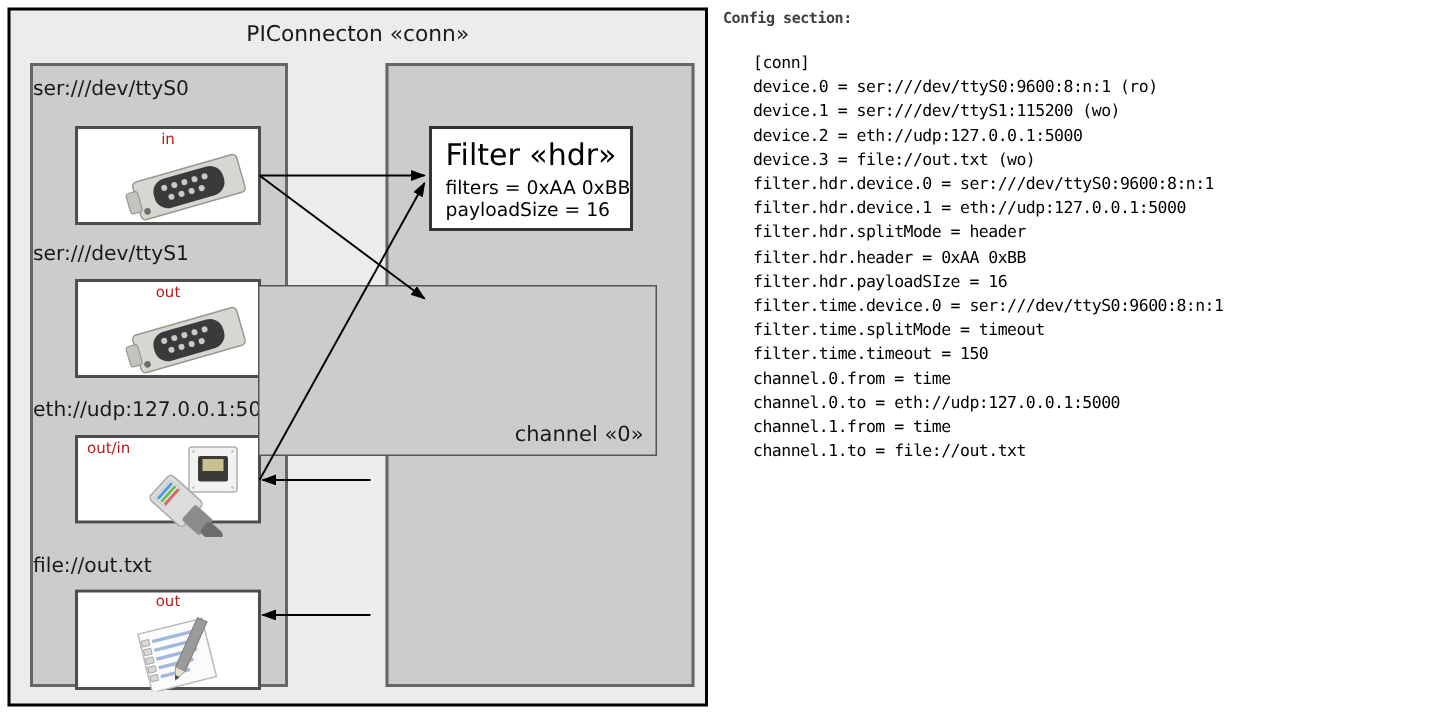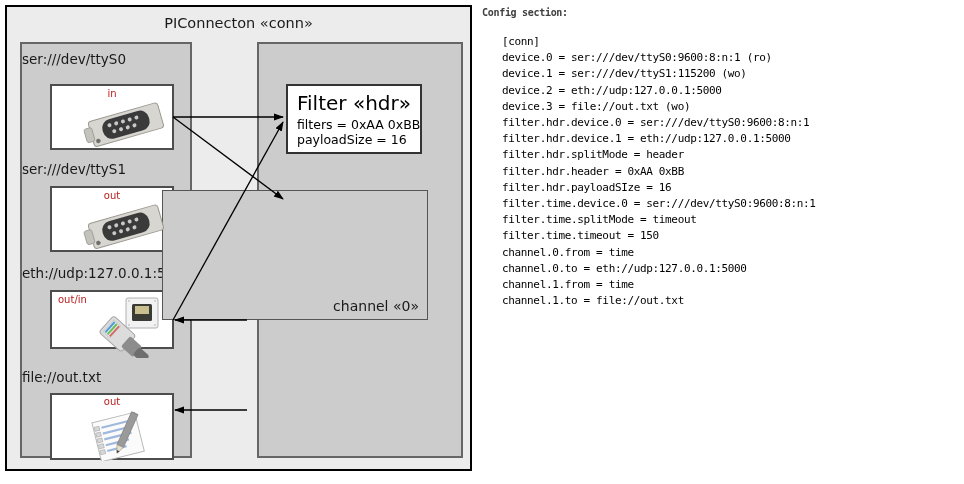--- a/index.html
+++ b/index.html
@@ -287,21 +287,21 @@
       <div class="filter-attr" style="top:31px;">filters = 0xAA 0xBB</div>
       <div class="filter-attr" style="top:46px;">payloadSize = 16</div>
     </div>
 
     <div class="filter-box" style="left:27px; top:148px; width:136px; height:72px;">
       <div class="filter-title">Filter «time»</div>
       <div class="filter-attr" style="top:34px;">timeout = 150 ms</div>
     </div>
   </div>
 
-  <div class="channel-box" style="left:155px; top:183px; width:266px; height:130px;">
+  <div class="channel-box" style="left:165px; top:183px; width:266px; height:114px;">
     <div class="channel-label">channel «0»</div>
   </div>
 
 
   <svg id="arrow-layer" viewBox="0 0 467 466">
     <defs>
       <marker id="ah" markerWidth="10" markerHeight="10" refX="9" refY="3.6" orient="auto" markerUnits="userSpaceOnUse">
         <path d="M0,0 L10,3.6 L0,7.2 z" fill="#000000"></path>
       </marker>
     </defs>

